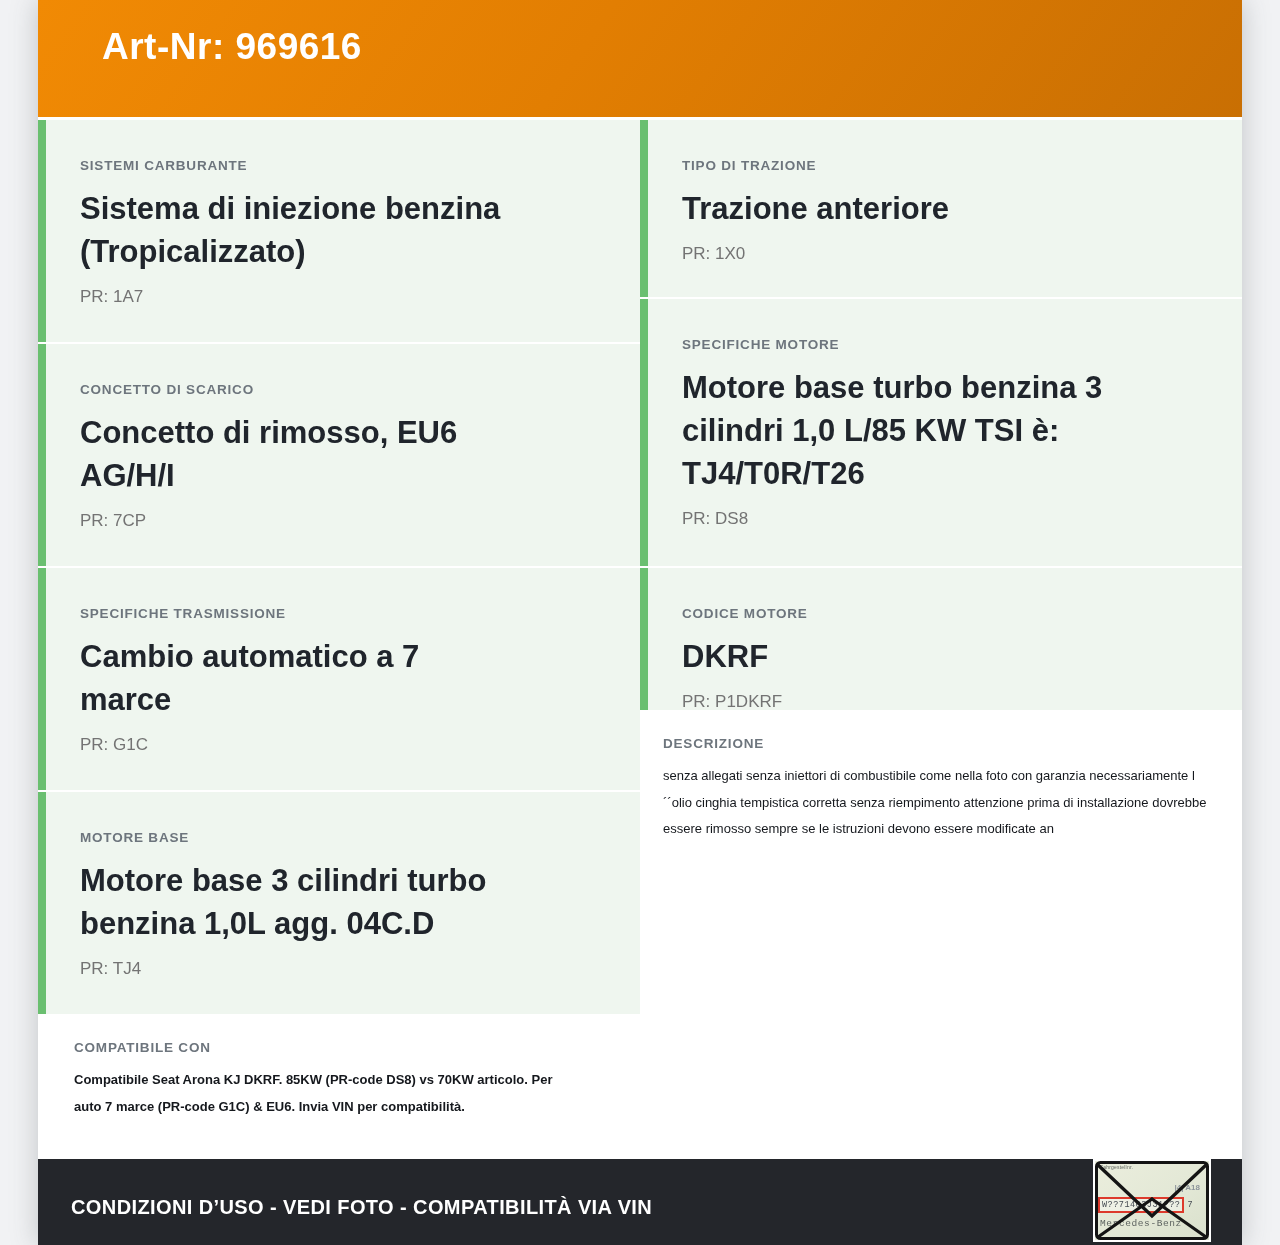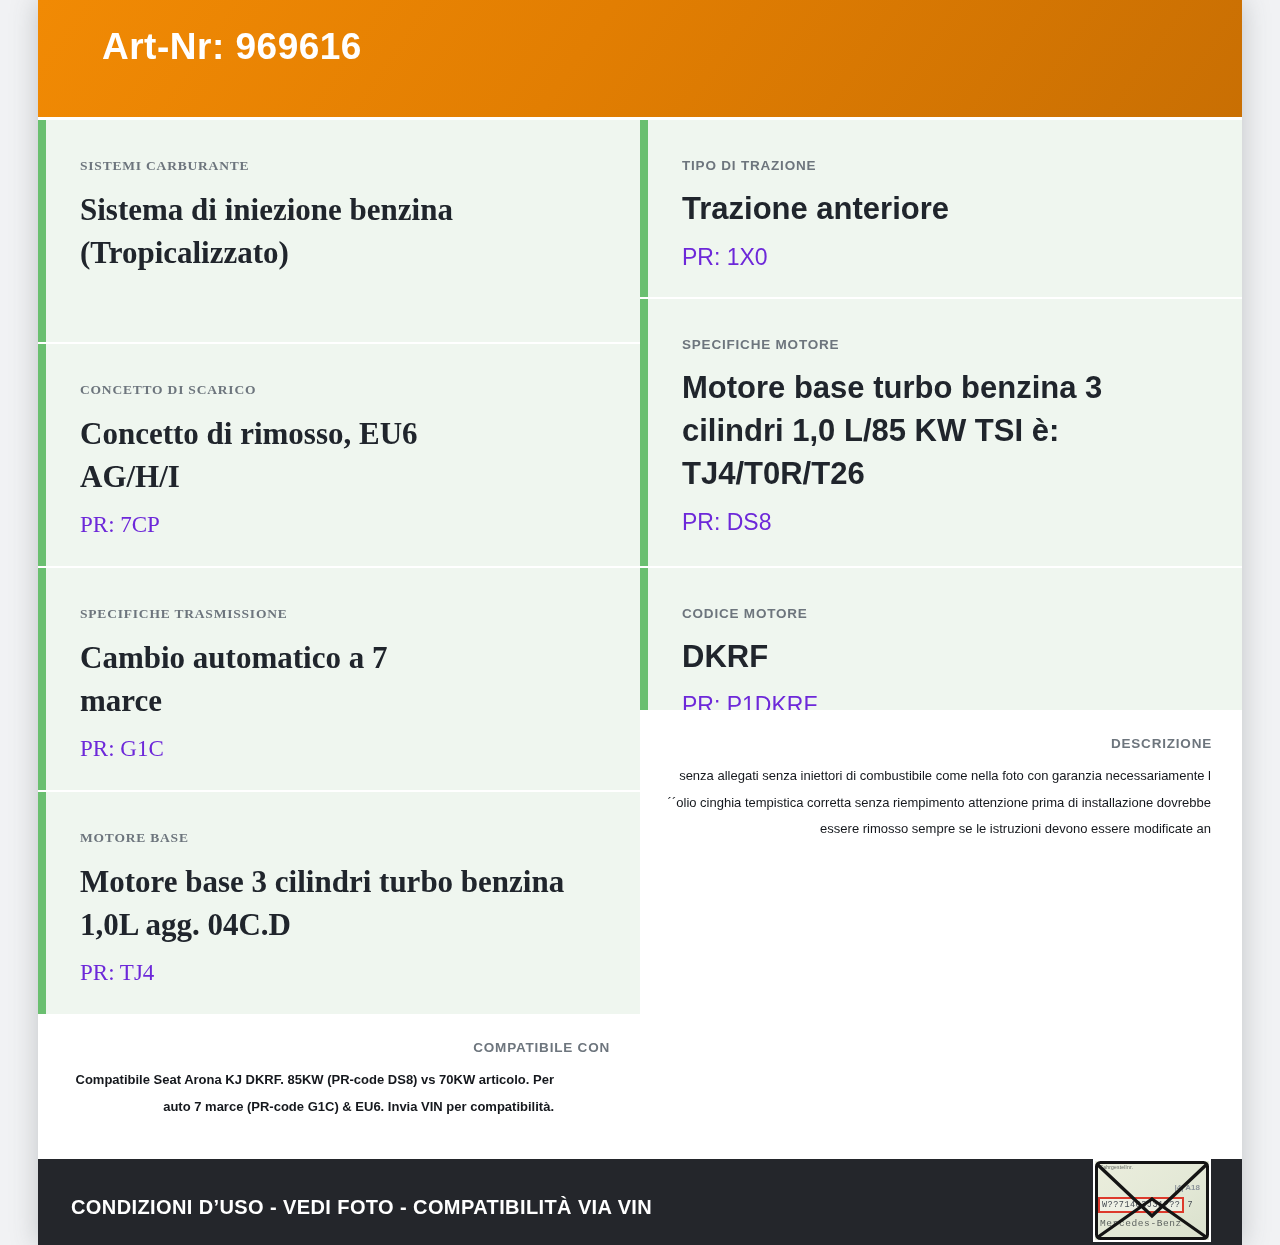--- a/index.html
+++ b/index.html
@@ -45,44 +45,43 @@
     color:#6d757d;
     margin-bottom:14px;
   }
   .card-title {
     font-size:31px; font-weight:700;
     line-height:43px;
     color:#20252c;
     margin-bottom:14px;
   }
   .card-pr {
-    font-size:23px; font-weight:400;
-    color:#6d28d9;
+    font-size:17px; font-weight:400;
+    color:#737373;
   }
   .white-card {
     background:#ffffff;
     padding:24px 30px 0 23px;
     overflow:hidden;
-    text-align:right;
   }
   .white-card .card-label { margin-bottom:12px; }
   .body-text {
     font-size:13px; line-height:26.5px;
     color:#15181d;
   }
   .compat-text { font-weight:700; max-width:480px; }
   .desc-text   { font-weight:500; max-width:548px; }
   
   .lc1 .card-title { max-width:500px; }
   .lc2 .card-title { max-width:430px; }
   .lc3 .card-title { max-width:380px; }
   .lc4 .card-title { max-width:500px; }
   .rc2 .card-title { max-width:480px; }
   
-  .lc1,.lc2,.lc3,.lc4 { height:222px;font-family:Liberation Serif, serif; }
+  .lc1,.lc2,.lc3,.lc4 { height:222px; }
   .lc5 { height:143px;margin-left:13px; }
   .rc1 { height:177px; }
   .rc2 { height:267px; }
   .rc3 { height:142px; }
   .rc4 { height:414px; }
   
   .footer {
     position:relative;
     height:96px;
     background:#24262b;
@@ -147,20 +146,21 @@
     <h1>Art-Nr: 969616</h1>
   </div>
   <div class="header-gap"></div>
 
   <div class="grid">
 
     <div class="col">
       <section class="card lc1">
         <div class="card-label">SISTEMI CARBURANTE</div>
         <h2 class="card-title">Sistema di iniezione benzina (Tropicalizzato)</h2>
+        <div class="card-pr">PR: 1A7</div>
       </section>
       <section class="card lc2">
         <div class="card-label">CONCETTO DI SCARICO</div>
         <h2 class="card-title">Concetto di rimosso, EU6 AG/H/I</h2>
         <div class="card-pr">PR: 7CP</div>
       </section>
       <section class="card lc3">
         <div class="card-label">SPECIFICHE TRASMISSIONE</div>
         <h2 class="card-title">Cambio automatico a 7 marce</h2>
         <div class="card-pr">PR: G1C</div>

